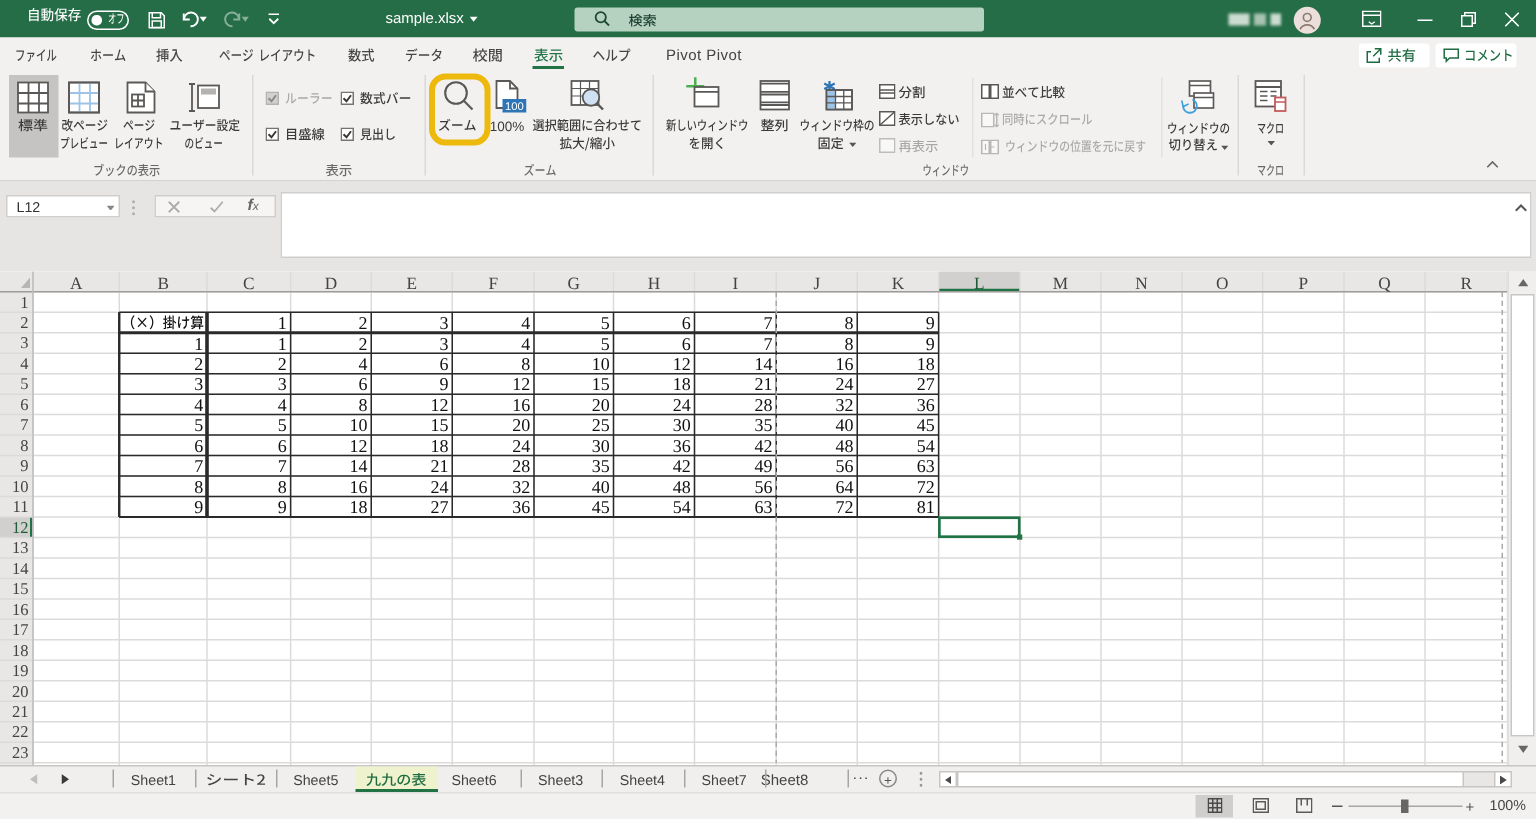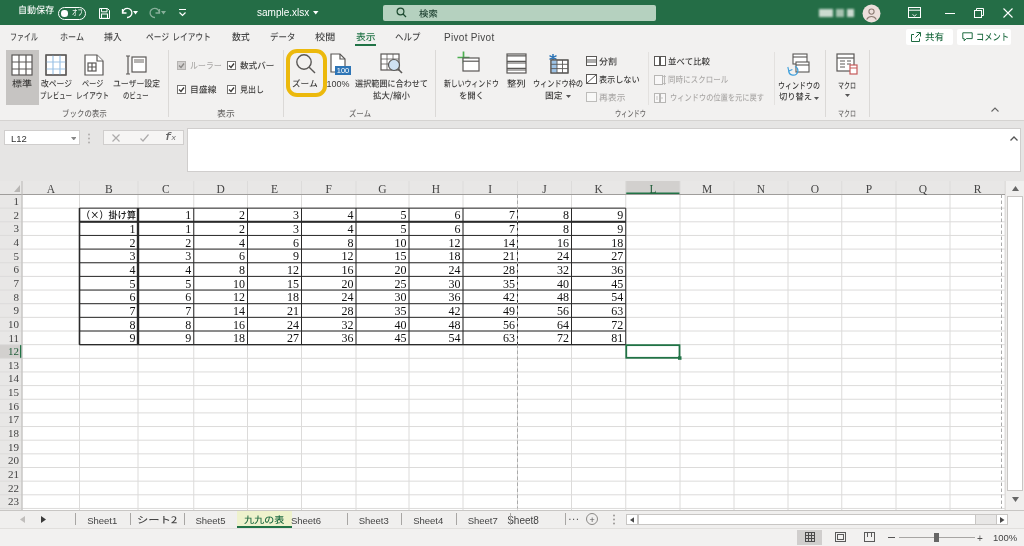--- a/index.html
+++ b/index.html
@@ -596,21 +596,21 @@
     <circle cx="1" cy="5.5" r="1"></circle>
     <circle cx="1" cy="9.5" r="1"></circle>
   </svg>
 <div class="abs" style="left:103px;top:129.5px;width:81px;height:15.5px;background:#f6f5f4;border:1px solid #d0cecd"></div>
 <svg class="abs" style="left:112px;top:133.5px" width="8" height="8" viewBox="0 0 8 8" stroke="#adabab" stroke-width="1.2">
     <path d="M0.5 0.5 L7.5 7.5 M7.5 0.5 L0.5 7.5"></path>
   </svg>
 <svg class="abs" style="left:140px;top:133.5px" width="9" height="8" viewBox="0 0 9 8" fill="none" stroke="#adabab" stroke-width="1.2">
     <path d="M0.5 4.5 L3 7 L8.5 0.5"></path>
   </svg>
-<div class="lat" style="left:165px;top:131px;color:#666;font-size:10.5px;font-style:italic;font-family:Liberation Mono, monospace"><b>f</b><span style="font-size:8px">x</span></div>
+<div class="lat" style="left:165px;top:131px;color:#666;font-size:10.5px;font-style:italic;font-family:Liberation Sans, sans-serif"><b>f</b><span style="font-size:8px">x</span></div>
 <div class="abs" style="left:186.5px;top:128px;width:834px;height:44px;background:#fff;border:1px solid #d0cecd"></div>
 <svg class="abs" style="left:1009.5px;top:135.5px" width="8" height="5" viewBox="0 0 8 5" fill="none" stroke="#555" stroke-width="1.3">
     <path d="M0.5 4.5 L4 1 L7.5 4.5"></path>
   </svg>
 <svg class="abs" style="left:0;top:181.0px" width="1024" height="329" viewBox="0 0 1024 329" font-family="Liberation Serif,serif">
     <rect x="0" y="0" width="1005" height="329" fill="#fff"></rect>
     <rect x="0" y="0" width="1005" height="13.5" fill="#e8e7e6"></rect>
     <rect x="625.75" y="0" width="54.25" height="13.5" fill="#d2d0ce"></rect>
     <rect x="625.75" y="11.5" width="54.25" height="2" fill="#217346"></rect>
     <rect x="0" y="13.5" width="22" height="315.5" fill="#e8e7e6"></rect>
@@ -871,21 +871,21 @@
 <div class="lat" style="left:210.5px;top:515px;transform:translateX(-50%);color:#444;font-size:9.5px">Sheet5</div>
 <div class="abs" style="left:237px;top:511px;width:55px;height:17px;background:#eef2cd;border-bottom:2.2px solid #217346"></div>
 <div style="position:absolute;left:244.3px;top:514.5px;line-height:0">
     <svg class="jt " preserveAspectRatio="none" style="width:40.3px;height:9.3px;" viewBox="0 -880 4000 1000" fill="#1e6b41">
       <use href="#g114" x="0"></use>
       <use href="#g114" x="1000"></use>
       <use href="#g46" x="2000"></use>
       <use href="#g28" x="3000"></use>
     </svg>
   </div>
-<div class="lat" style="left:306px;top:515px;transform:translateX(-50%);color:#444;font-size:9.5px">Sheet6</div>
+<div class="lat" style="left:316px;top:515px;transform:translateX(-50%);color:#444;font-size:9.5px">Sheet6</div>
 <div class="lat" style="left:373.75px;top:515px;transform:translateX(-50%);color:#444;font-size:9.5px">Sheet3</div>
 <div class="lat" style="left:428.25px;top:515px;transform:translateX(-50%);color:#444;font-size:9.5px">Sheet4</div>
 <div class="lat" style="left:482.75px;top:515px;transform:translateX(-50%);color:#444;font-size:9.5px">Sheet7</div>
 <div class="lat" style="left:523px;top:515px;transform:translateX(-50%);color:#444;font-size:10px">Sheet8</div>
 <div class="abs" style="left:75px;top:513px;width:1px;height:12px;background:#a8a6a4"></div>
 <div class="abs" style="left:129.5px;top:513px;width:1px;height:12px;background:#a8a6a4"></div>
 <div class="abs" style="left:184px;top:513px;width:1px;height:12px;background:#a8a6a4"></div>
 <div class="abs" style="left:346.5px;top:513px;width:1px;height:12px;background:#a8a6a4"></div>
 <div class="abs" style="left:401px;top:513px;width:1px;height:12px;background:#a8a6a4"></div>
 <div class="abs" style="left:455.5px;top:513px;width:1px;height:12px;background:#a8a6a4"></div>

